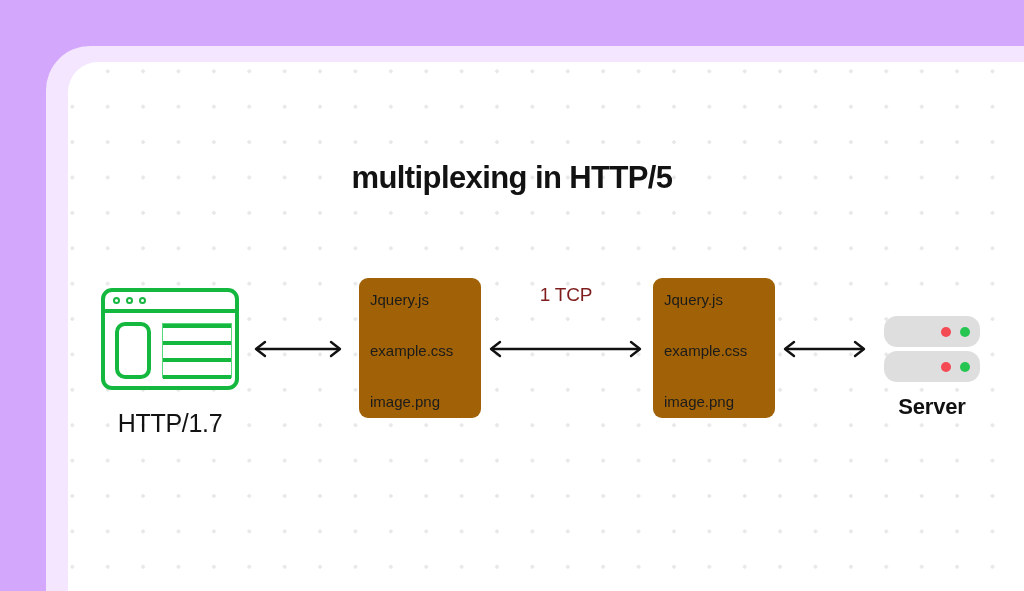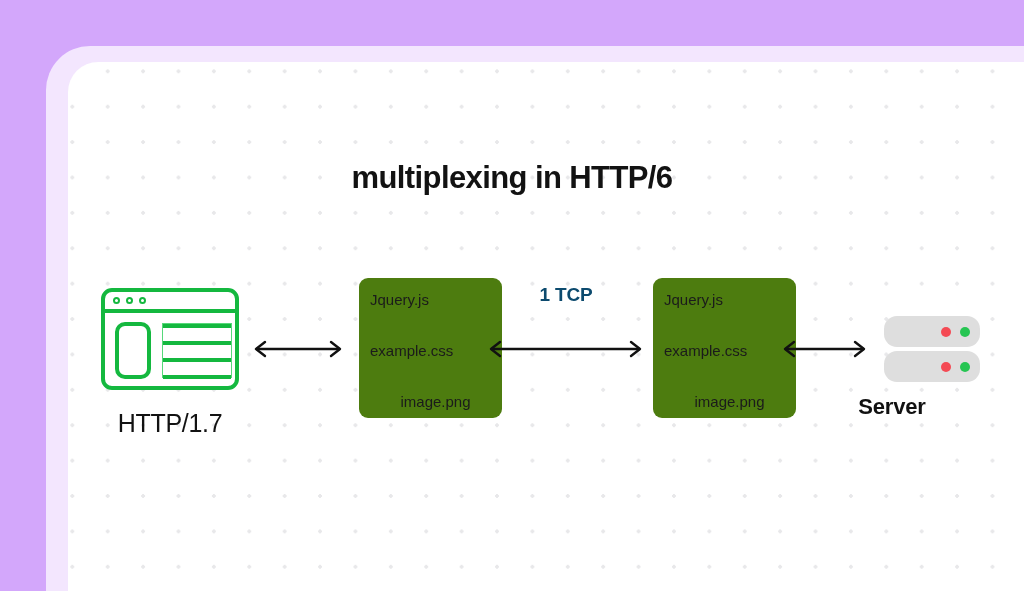--- a/index.html
+++ b/index.html
@@ -139,59 +139,59 @@
     text-align: center;
     font-size: 25px;
     font-weight: normal;
     color: #121212;
     letter-spacing: -0.3px;
   }
 
   
   .file-box {
     position: absolute;
-    width: 143px;
+    width: 122px;
     height: 140px;
-    background: #4d7c0f;
+    background: #a16207;
     border-radius: 9px;
     box-sizing: border-box;
     padding: 14px 1px 0 11px;
   }
   #file-box-left  { left: 359px; top: 278px; }
   #file-box-right { left: 653px; top: 278px; }
   .file-item {
     font-size: 15px;
     color: #1b1b1b;
     line-height: 1;
     margin-bottom: 36px;
     white-space: nowrap;
   }
-  .file-item:last-child { margin-bottom: 0; text-align: center; }
+  .file-item:last-child { margin-bottom: 0; }
 
   
   .arrow {
     position: absolute;
     height: 20px;
   }
   .arrow svg { display: block; overflow: visible; }
 
   #arrow-1 { left: 252px; top: 339px; width: 92px; }
   #arrow-2 { left: 487px; top: 339px; width: 157px; }
   #arrow-3 { left: 781px; top: 339px; width: 87px; }
 
   
   #tcp-label {
     position: absolute;
     left: 480px;
     top: 282px;
     width: 172px;
     text-align: center;
     font-size: 19px;
-    font-weight: bold;
-    color: #0c4a6e;
+    font-weight: normal;
+    color: #7f1d1d;
     line-height: 1.35;
     letter-spacing: -0.2px;
   }
 
   
   #server-node {
     position: absolute;
     left: 884px;
     top: 316px;
     width: 96px;
@@ -212,40 +212,40 @@
     top: 11px;
     width: 10px;
     height: 10px;
     border-radius: 50%;
   }
   .led.red   { left: 57px; background: #f44a54; }
   .led.green { left: 76px; background: #26c552; }
 
   #server-label {
     position: absolute;
-    left: 832px;
+    left: 872px;
     top: 394px;
     width: 120px;
     text-align: center;
     font-size: 22px;
     font-weight: bold;
     color: #111111;
     letter-spacing: -0.2px;
   }
 </style>
 </head>
 <body>
 
 <div id="stage">
 
   <div id="mid-band"></div>
 
   <div id="canvas"></div>
 
-  <div id="title">multiplexing in HTTP/6</div>
+  <div id="title">multiplexing in HTTP/5</div>
 
   <div id="browser-node">
     <div class="browser-icon">
       <div class="browser-titlebar">
         <span class="dot-sm d1"></span>
         <span class="dot-sm d2"></span>
         <span class="dot-sm d3"></span>
       </div>
       <div class="browser-left-panel"></div>
       <div class="browser-lines">

